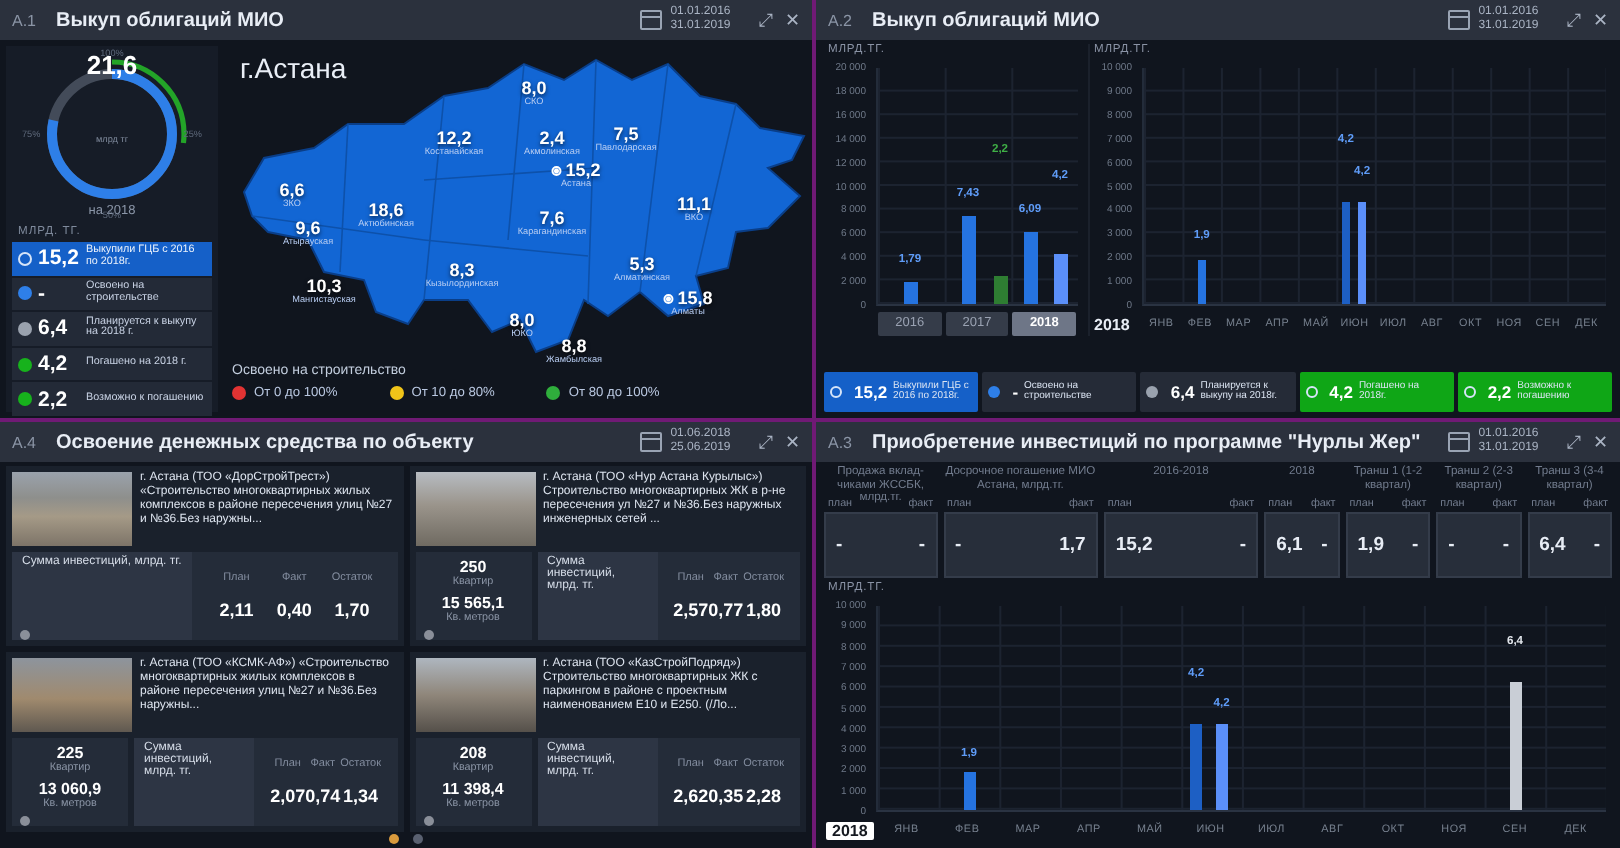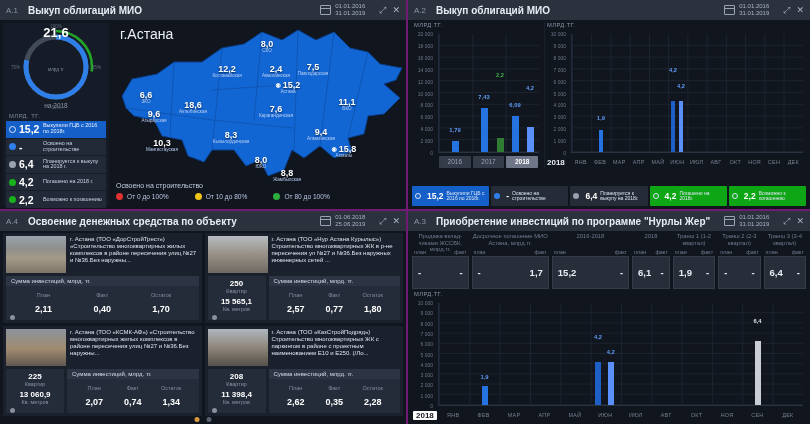--- a/index.html
+++ b/index.html
@@ -104,21 +104,21 @@
   .card-top{display:flex;gap:4px;}
   .photo{width:60px;height:37px;flex:none;background:linear-gradient(180deg,#9aa2ac 0%,#8e8f8c 35%,#a59a87 60%,#7d7468 100%);}
   .photo.p2{background:linear-gradient(180deg,#b7bcc2 0%,#9a948b 45%,#6f6a61 100%);}
   .photo.p3{background:linear-gradient(180deg,#8d949d 0%,#a08a6e 55%,#5f5850 100%);}
   .photo.p4{background:linear-gradient(180deg,#aeb6bf 0%,#8f867a 50%,#55504a 100%);}
   .card-title{font-size:6px;line-height:1.18;color:#dde4ef;}
   .card-stats{display:flex;gap:3px;margin-top:3px;height:44px;}
   .stat-left{width:58px;flex:none;background:#242c39;text-align:center;padding-top:3px;box-sizing:border-box;}
   .stat-num{font-size:8px;font-weight:bold;color:#fff;}
   .stat-lbl{font-size:5.4px;color:#8b95a6;margin-bottom:3px;}
-  .stat-right{flex:1;background:#242c39;display:flex;flex-direction:column;min-width:0;}
+  .stat-right{flex:1;background:#242c39;display:flex;flex-direction:row;min-width:0;}
   .invest-head{background:#2d3544;font-size:6px;color:#d6dde8;padding:2px 5px;}
   .invest-grid{flex:1;display:grid;grid-template-columns:1fr 1fr 1fr;align-content:space-evenly;padding:1px 8px;}
   .ig-lbl{font-size:5.5px;color:#828c9e;text-align:center;}
   .ig-val{font-size:9px;font-weight:bold;color:#fff;text-align:center;}
   .card-dot{position:absolute;left:7px;bottom:3px;width:5px;height:5px;border-radius:50%;background:#8a8f99;cursor:pointer;}
   #a4-dots{position:absolute;left:50%;bottom:2px;transform:translateX(-50%);display:flex;gap:7px;}
   .pdot{width:5px;height:5px;border-radius:50%;background:#596070;cursor:pointer;}
   .pdot.active{background:#d99a3d;}
 </style>
 </head>
@@ -253,21 +253,21 @@
           </div>
           <div class="region" style="left: 119px; top: 113px;">
             <div class="rv">8,3</div>
             <div class="rn">Кызылординская</div>
           </div>
           <div class="region" style="left: 175px; top: 120px; margin-top: 31px;">
             <div class="rv">8,8</div>
             <div class="rn">Жамбылская</div>
           </div>
           <div class="region" style="left: 209px; top: 110px;">
-            <div class="rv">9,4</div>
+            <div class="rv">5,3</div>
             <div class="rn">Алматинская</div>
           </div>
           <div class="region" style="left: 232px; top: 127px;">
             <div class="rv"><span class="city-mark"></span>15,8</div>
             <div class="rn">Алматы</div>
           </div>
           <div class="region" style="left: 149px; top: 138px;">
             <div class="rv">8,0</div>
             <div class="rn">ЮКО</div>
           </div>

